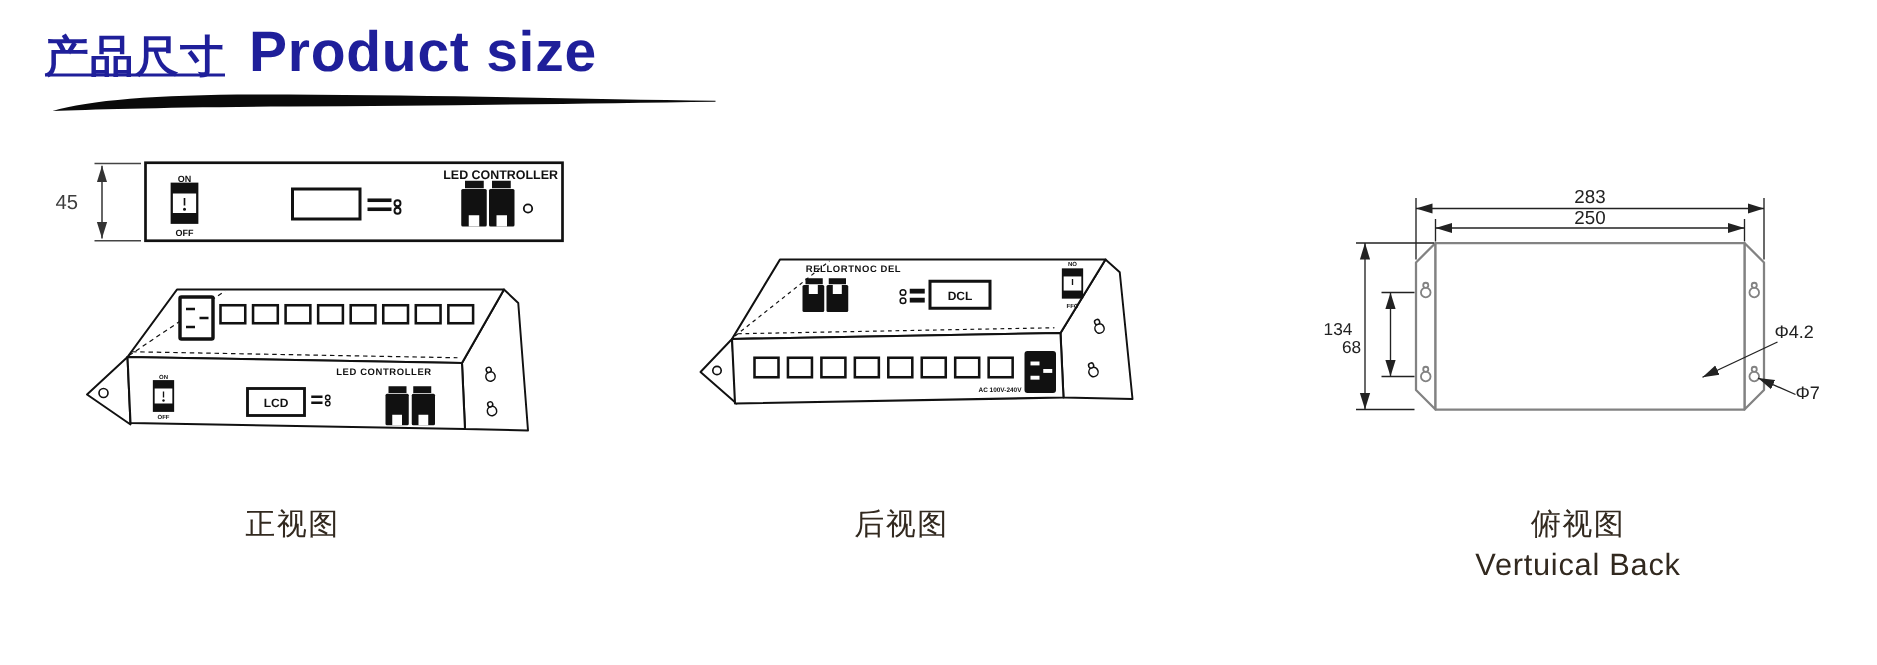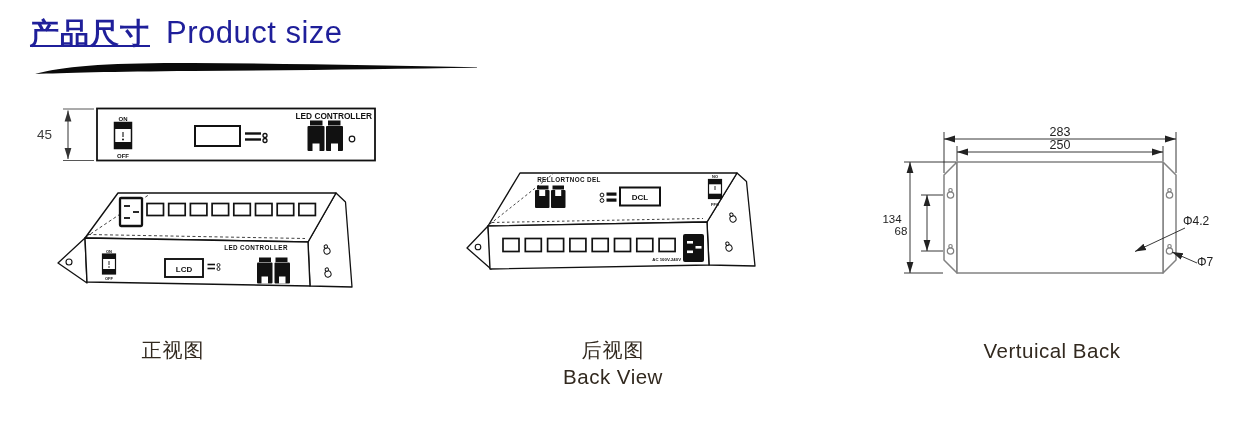--- a/index.html
+++ b/index.html
@@ -3,21 +3,21 @@
 <meta charset="utf-8">
 <style>
   html,body{margin:0;padding:0;}
   body{
     width:1251px;height:443px;position:relative;background:#ffffff;
     font-family:"Liberation Sans","DejaVu Sans",sans-serif;overflow:hidden;
   }
   .abs{position:absolute;}
   .title-wrap{left:30px;top:14px;white-space:nowrap;}
   .title-zh{font-size:29px;font-weight:bold;letter-spacing:1px;text-decoration:underline;}
-  .title-en{font-size:31px;font-weight:400;margin-left:16px;letter-spacing:0.5px;}
+  .title-en{font-size:38px;font-weight:700;margin-left:16px;letter-spacing:0.5px;}
   .view-label{width:190px;text-align:center;color:#32291f;}
   .view-label .zh{font-size:20px;line-height:26px;letter-spacing:1px;}
   .view-label .en{font-size:20.5px;line-height:27px;letter-spacing:0.5px;}
   svg text{font-family:"Liberation Sans","DejaVu Sans",sans-serif;}
   .dimtxt{fill:#3d3d3d;}
 </style>
 </head>
 <body>
 
 <div class="abs title-wrap" style="color:#1f1f9a;">
@@ -255,22 +255,22 @@
     <line x1="47" y1="90" x2="47" y2="146" marker-start="url(#arT)" marker-end="url(#arT)"></line>
   </g>
   <text x="21" y="130" text-anchor="middle" font-size="11.5" fill="#222">68</text>
 
   <text x="303" y="120" font-size="12" fill="#222">Φ4.2</text>
   <line x1="305" y1="123" x2="255" y2="146.5" stroke="#222" stroke-width="0.9" marker-end="url(#arT)"></line>
   <text x="317" y="161" font-size="12" fill="#222">Φ7</text>
   <line x1="317" y1="158" x2="292" y2="147" stroke="#222" stroke-width="0.9" marker-end="url(#arT)"></line>
 </svg>
 
-<div class="abs view-label" style="left:78px;top:337px;">
+<div class="abs view-label" style="left:100px;top:337px;">
   <div class="zh">正视图</div>
 </div>
-<div class="abs view-label" style="left:518px;top:337px;">
+<div class="abs view-label" style="left:506px;top:337px;">
   <div class="zh">后视图</div>
-  <div class="en">Back View</div>
 </div>
 <div class="abs view-label" style="left:957px;top:337px;">
+  <div class="zh">俯视图</div>
   <div class="en">Vertuical Back</div>
 </div>
 
 </body></html>

